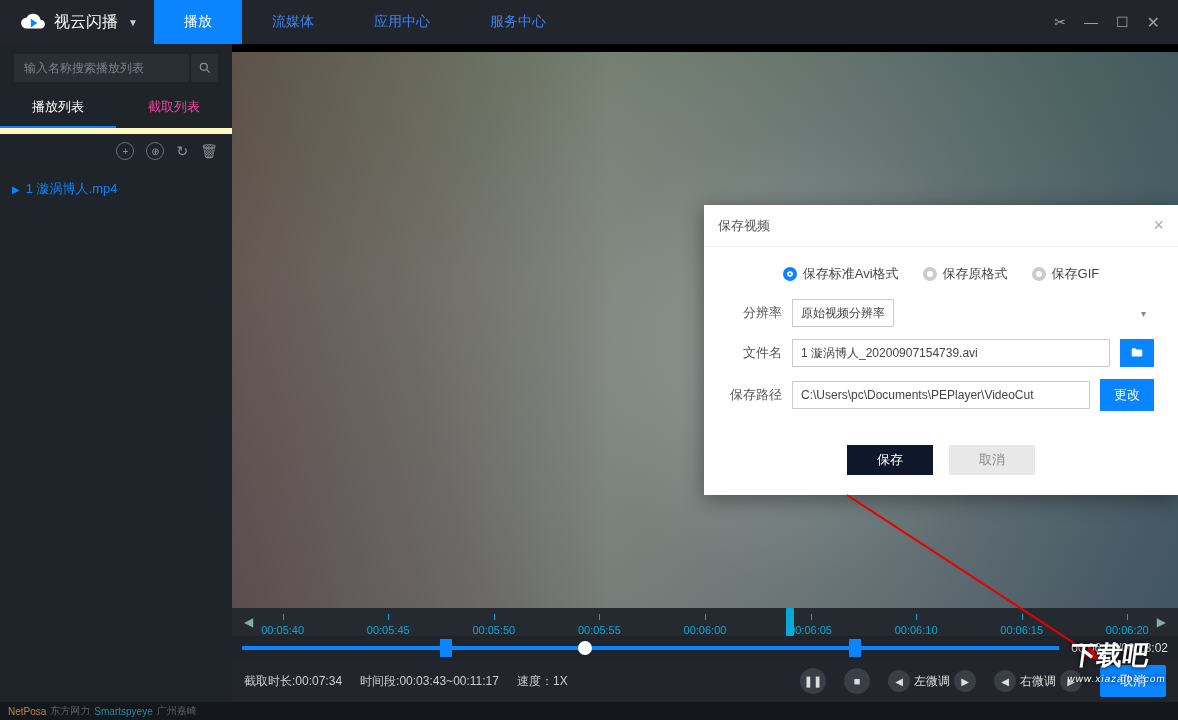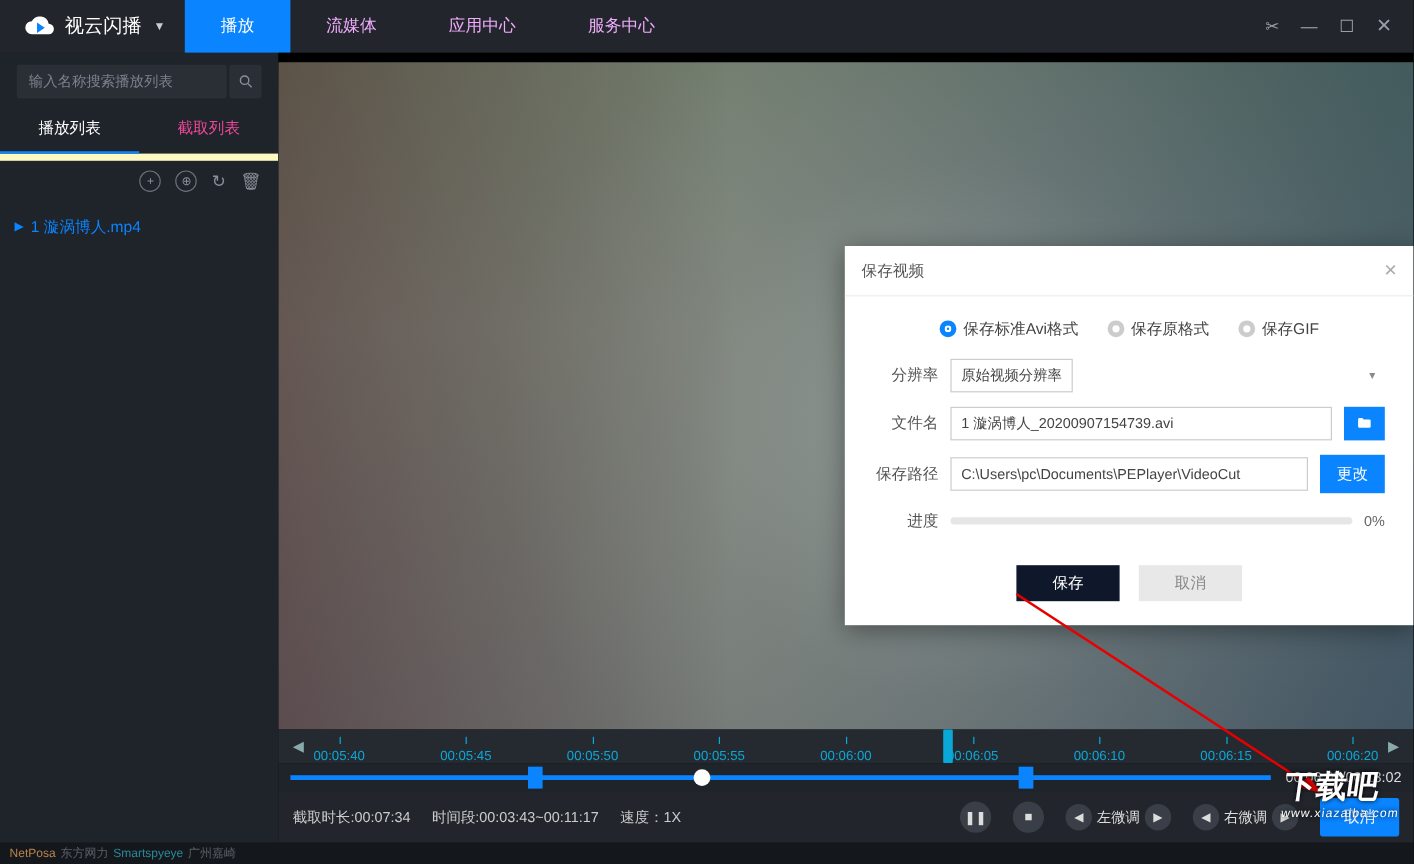--- a/index.html
+++ b/index.html
@@ -4,21 +4,21 @@
 <style>
 * { margin: 0; padding: 0; box-sizing: border-box; font-family: "Microsoft YaHei", Arial, sans-serif; }
 body { width: 1178px; height: 720px; background: #1a1e23; overflow: hidden; position: relative; }
 
 
 .titlebar { height: 44px; background: #22262c; display: flex; align-items: center; }
 .logo-wrap { display: flex; align-items: center; padding: 0 16px 0 20px; gap: 8px; color: #fff; font-size: 16px; font-weight: 500; text-align: right; }
 .logo-svg { width: 26px; height: 26px; }
 .logo-drop { font-size: 10px; color: #ccc; margin-left: 2px; }
 .nav-tabs { display: flex; height: 100%; }
-.nav-tab { padding: 0 30px; display: flex; align-items: center; color: #f0abfc; font-size: 14px; cursor: pointer; }
+.nav-tab { padding: 0 30px; display: flex; align-items: center; color: #3b82f6; font-size: 14px; cursor: pointer; }
 .nav-tab.active { background: #0a84ff; color: #fff; }
 .title-right { margin-left: auto; display: flex; gap: 18px; padding-right: 18px; align-items: center; }
 .title-icon { color: #9aa0a8; cursor: pointer; font-size: 14px; }
 .title-icon.close { font-size: 16px; }
 
 
 .main { display: flex; height: calc(100% - 44px - 18px); }
 
 
 .sidebar { width: 232px; background: #1f232a; display: flex; flex-direction: column; }
@@ -265,25 +265,20 @@
           <svg width="16" height="14" viewBox="0 0 24 24">
               <path fill="#fff" d="M3 6a2 2 0 012-2h4l2 2h8a2 2 0 012 2v8a2 2 0 01-2 2H5a2 2 0 01-2-2V6z"></path>
             </svg>
         </div>
       </div>
       <div class="field-row">
         <div class="field-label">保存路径</div>
         <input class="field-input" value="C:\Users\pc\Documents\PEPlayer\VideoCut" style="">
         <div class="change-btn">更改</div>
       </div>
-      <div class="prog-row">
-        <div class="field-label">进度</div>
-        <div class="prog-bar"></div>
-        <div class="prog-pct">0%</div>
-      </div>
     </div>
     <div class="modal-actions">
       <div class="m-btn primary">保存</div>
       <div class="m-btn secondary">取消</div>
     </div>
   </div>
 </div>
 
 <svg class="arrow-svg" style="left:0;top:0;" width="1178" height="720">
   <defs>

